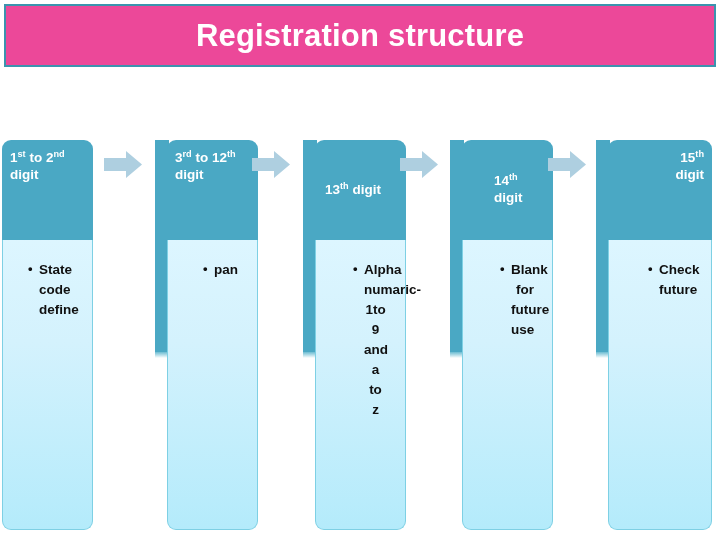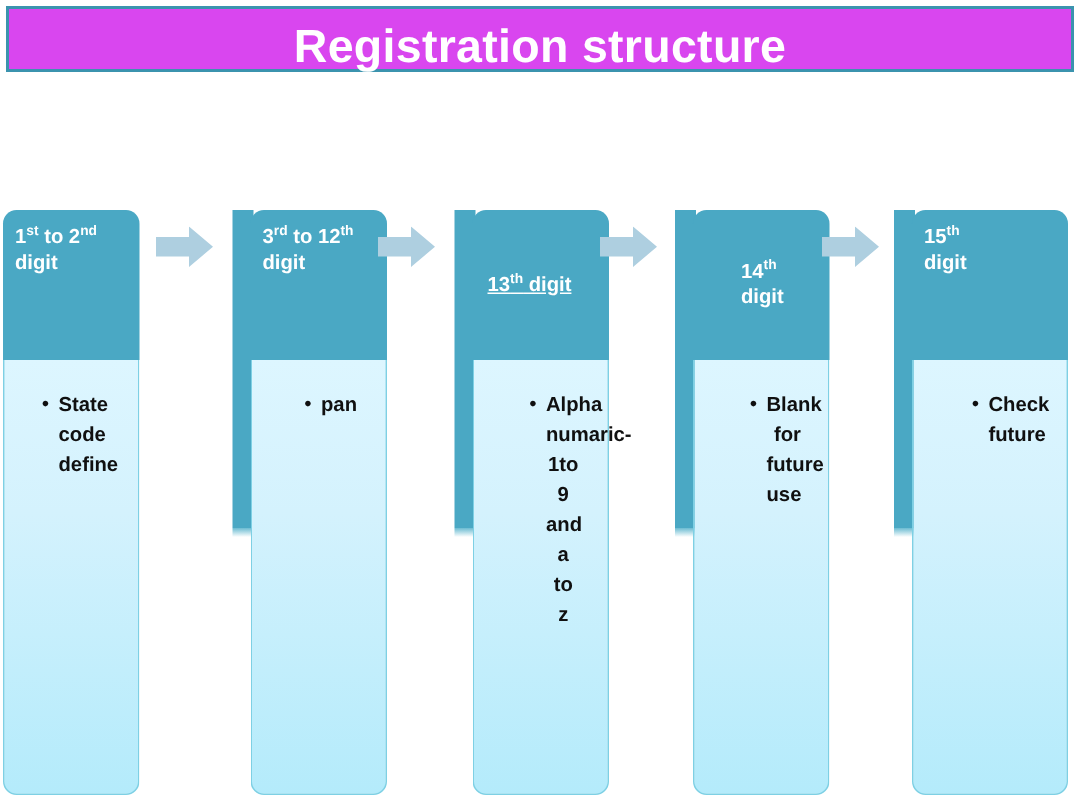--- a/index.html
+++ b/index.html
@@ -14,26 +14,26 @@
     overflow: hidden;
     position: relative;
   }
 
   
   #title-banner {
     position: absolute;
     left: 4px;
     top: 4px;
     width: 712px;
-    height: 44px;
+    height: 63px;
     box-sizing: border-box;
-    background: #d946ef;
+    background: #ec4899;
     border: 2px solid #3b93ae;
     display: flex;
-    align-items: flex-end;
+    align-items: center;
     justify-content: center;
   }
   #title-banner .title-text {
     color: #ffffff;
     font-size: 31px;
     font-weight: bold;
     letter-spacing: 0.2px;
     line-height: 1;
     white-space: nowrap;
   }
@@ -189,21 +189,21 @@
 
   <div class="arrow" style="left:252px;">
     <svg viewBox="0 0 38 27" xmlns="http://www.w3.org/2000/svg" aria-hidden="true">
       <polygon points="0,7 22,7 22,0 38,13.5 22,27 22,20 0,20" fill="#aecfe0"></polygon>
     </svg>
   </div>
 
   <div class="column" style="left:315px; width:91px;">
     <div class="side-band"></div>
     <div class="head-box center-head">
-      <div class="head-text" style="text-align:left; padding-left:2px;text-decoration:underline;">13<sup>th</sup> digit</div>
+      <div class="head-text" style="text-align:left; padding-left:2px;">13<sup>th</sup> digit</div>
     </div>
     <div class="body-box">
       <ul class="bullets" style="padding-left:30px;text-align:center;">
         <li>Alpha numaric-1to 9 and a to z</li>
       </ul>
     </div>
   </div>
 
   <div class="arrow" style="left:400px;">
     <svg viewBox="0 0 38 27" xmlns="http://www.w3.org/2000/svg" aria-hidden="true">
@@ -225,21 +225,21 @@
 
   <div class="arrow" style="left:548px;">
     <svg viewBox="0 0 38 27" xmlns="http://www.w3.org/2000/svg" aria-hidden="true">
       <polygon points="0,7 22,7 22,0 38,13.5 22,27 22,20 0,20" fill="#aecfe0"></polygon>
     </svg>
   </div>
 
   <div class="column" style="left:608px; width:104px;">
     <div class="side-band"></div>
     <div class="head-box">
-      <div class="head-text" style="text-align:left;">15<sup>th</sup><br>digit</div>
+      <div class="head-text" style="text-align:right;">15<sup>th</sup><br>digit</div>
     </div>
     <div class="body-box">
       <ul class="bullets" style="padding-left:32px;">
         <li>Check future</li>
       </ul>
     </div>
   </div>
 
 </div>
 

